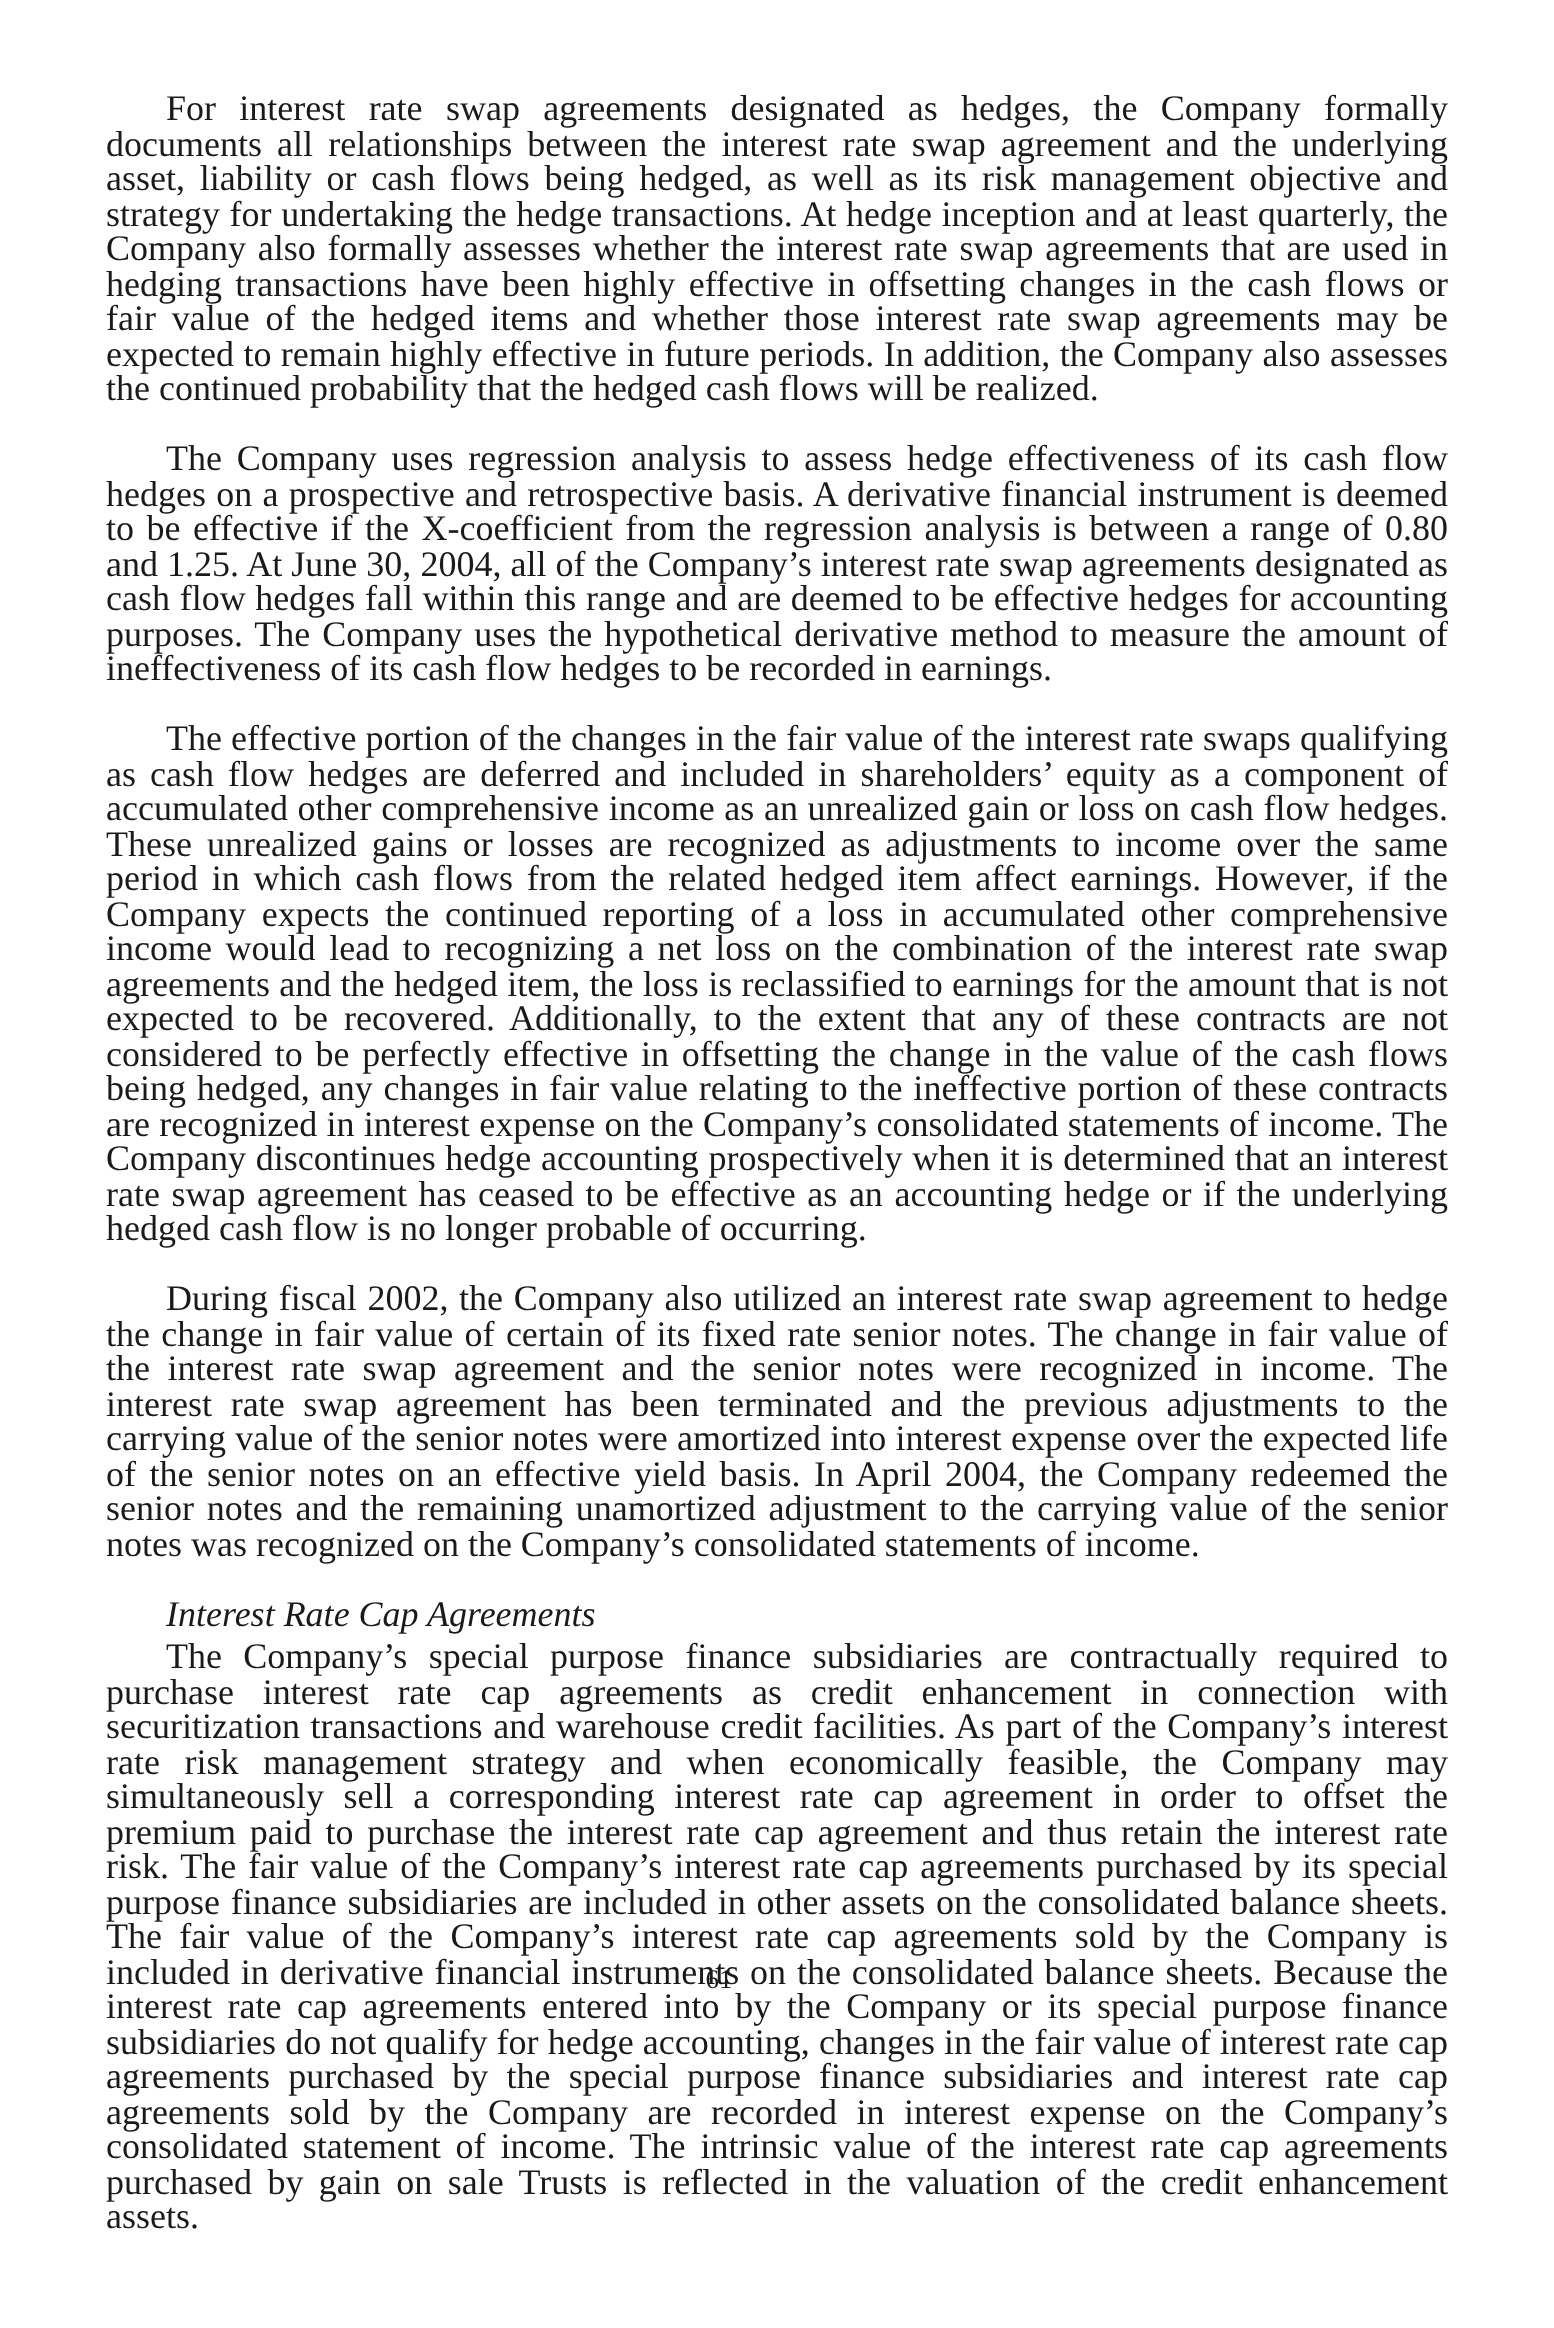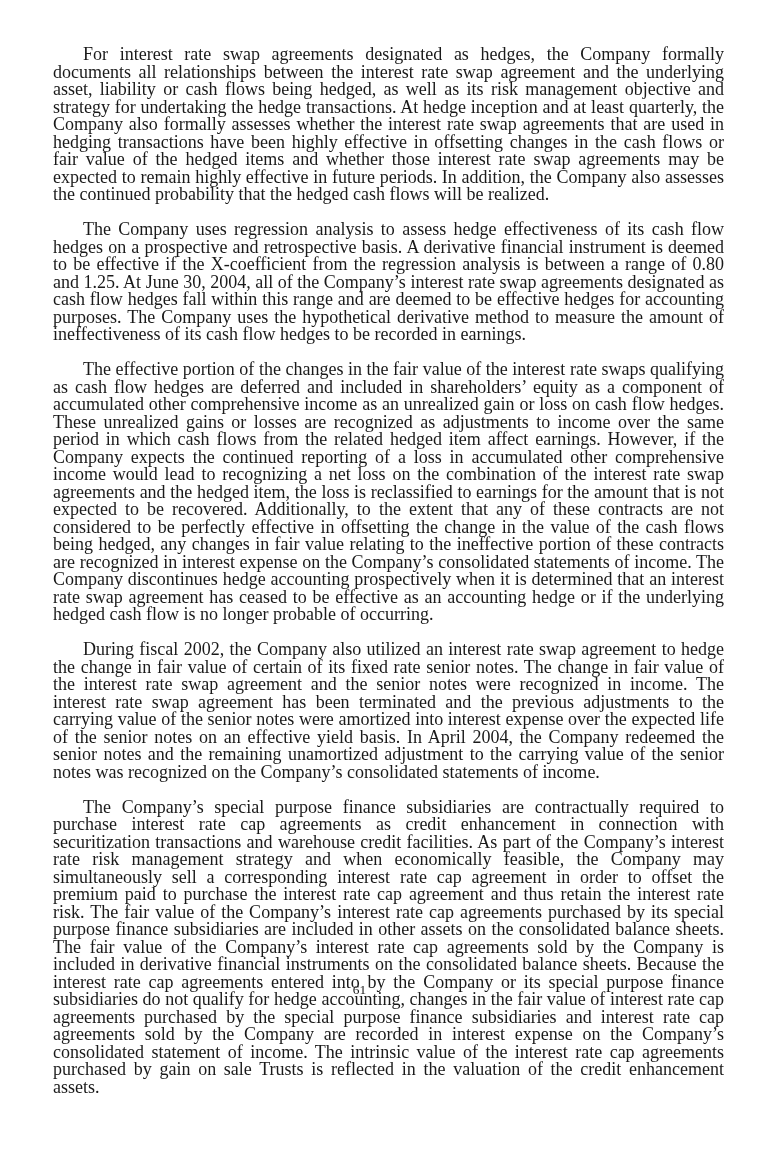--- a/index.html
+++ b/index.html
@@ -15,16 +15,17 @@
       font-family: "Liberation Serif", "DejaVu Serif", serif; font-size: 13.4px; color: #1a1a1a; }
   </style>
 </head>
 <body>
 
 <div class="page">
   <p class="para">For interest rate swap agreements designated as hedges, the Company formally documents all relationships between the interest rate swap agreement and the underlying asset, liability or cash flows being hedged, as well as its risk management objective and strategy for undertaking the hedge transactions. At hedge inception and at least quarterly, the Company also formally assesses whether the interest rate swap agreements that are used in hedging transactions have been highly effective in offsetting changes in the cash flows or fair value of the hedged items and whether those interest rate swap agreements may be expected to remain highly effective in future periods. In addition, the Company also assesses the continued probability that the hedged cash flows will be realized.</p>
   <p class="para">The Company uses regression analysis to assess hedge effectiveness of its cash flow hedges on a prospective and retrospective basis. A derivative financial instrument is deemed to be effective if the X-coefficient from the regression analysis is between a range of 0.80 and 1.25. At June 30, 2004, all of the Company’s interest rate swap agreements designated as cash flow hedges fall within this range and are deemed to be effective hedges for accounting purposes. The Company uses the hypothetical derivative method to measure the amount of ineffectiveness of its cash flow hedges to be recorded in earnings.</p>
   <p class="para">The effective portion of the changes in the fair value of the interest rate swaps qualifying as cash flow hedges are deferred and included in shareholders’ equity as a component of accumulated other comprehensive income as an unrealized gain or loss on cash flow hedges. These unrealized gains or losses are recognized as adjustments to income over the same period in which cash flows from the related hedged item affect earnings. However, if the Company expects the continued reporting of a loss in accumulated other comprehensive income would lead to recognizing a net loss on the combination of the interest rate swap agreements and the hedged item, the loss is reclassified to earnings for the amount that is not expected to be recovered. Additionally, to the extent that any of these contracts are not considered to be perfectly effective in offsetting the change in the value of the cash flows being hedged, any changes in fair value relating to the ineffective portion of these contracts are recognized in interest expense on the Company’s consolidated statements of income. The Company discontinues hedge accounting prospectively when it is determined that an interest rate swap agreement has ceased to be effective as an accounting hedge or if the underlying hedged cash flow is no longer probable of occurring.</p>
   <p class="para">During fiscal 2002, the Company also utilized an interest rate swap agreement to hedge the change in fair value of certain of its fixed rate senior notes. The change in fair value of the interest rate swap agreement and the senior notes were recognized in income. The interest rate swap agreement has been terminated and the previous adjustments to the carrying value of the senior notes were amortized into interest expense over the expected life of the senior notes on an effective yield basis. In April 2004, the Company redeemed the senior notes and the remaining unamortized adjustment to the carrying value of the senior notes was recognized on the Company’s consolidated statements of income.</p>
+  <div class="heading">Interest Rate Cap Agreements</div>
   <p class="para">The Company’s special purpose finance subsidiaries are contractually required to purchase interest rate cap agreements as credit enhancement in connection with securitization transactions and warehouse credit facilities. As part of the Company’s interest rate risk management strategy and when economically feasible, the Company may simultaneously sell a corresponding interest rate cap agreement in order to offset the premium paid to purchase the interest rate cap agreement and thus retain the interest rate risk. The fair value of the Company’s interest rate cap agreements purchased by its special purpose finance subsidiaries are included in other assets on the consolidated balance sheets. The fair value of the Company’s interest rate cap agreements sold by the Company is included in derivative financial instruments on the consolidated balance sheets. Because the interest rate cap agreements entered into by the Company or its special purpose finance subsidiaries do not qualify for hedge accounting, changes in the fair value of interest rate cap agreements purchased by the special purpose finance subsidiaries and interest rate cap agreements sold by the Company are recorded in interest expense on the Company’s consolidated statement of income. The intrinsic value of the interest rate cap agreements purchased by gain on sale Trusts is reflected in the valuation of the credit enhancement assets.</p>
 </div>
 
 <div class="page-number">61</div>
 
 </body></html>

